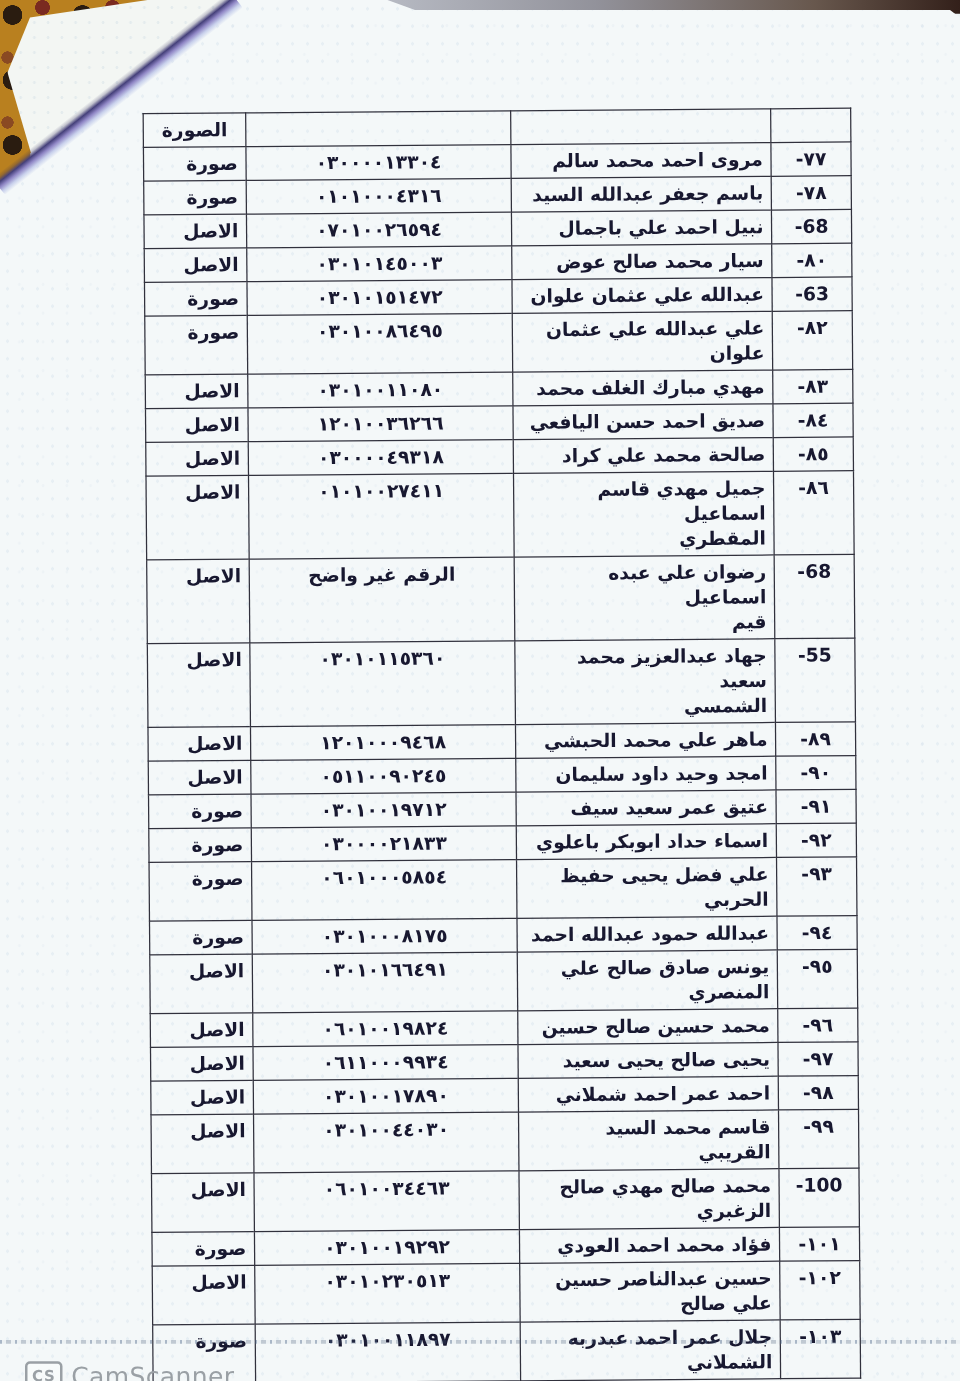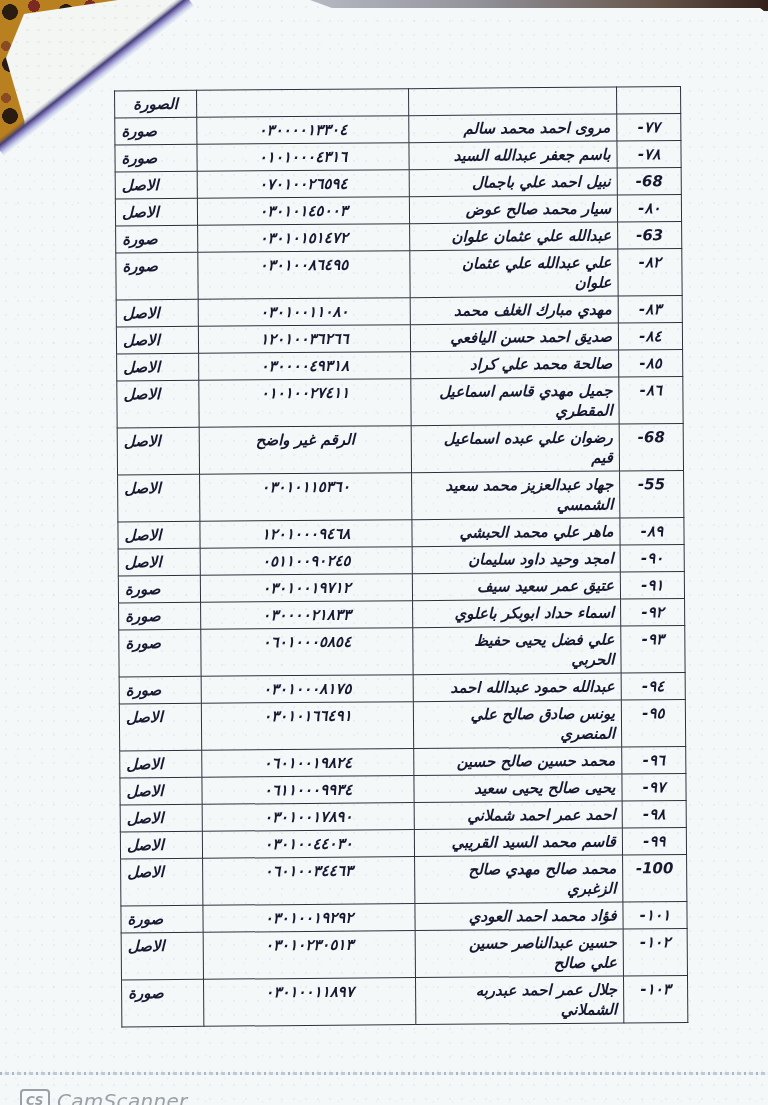--- a/index.html
+++ b/index.html
@@ -1,20 +1,19 @@
 <!DOCTYPE html>
 <html lang="ar"><head>
 <meta charset="utf-8">
 <style>
   html,body{margin:0;padding:0;background:#777;}
   .canvas{
     position:relative; width:768px; height:1105px; overflow:hidden;
     background:#eef3f5;
     font-family:"DejaVu Sans", sans-serif;
-    font-style:italic;
   }
   
   .floor{
     position:absolute; left:0; top:0; width:215px; height:175px;
     background-color:#b9801f;
     background-image:
       radial-gradient(circle 8px at 10px 12px, #2a1c10 96%, transparent),
       radial-gradient(circle 6px at 34px 6px,  #7a2a20 96%, transparent),
       radial-gradient(ellipse 9px 6px at 48px 30px, #e9e2d0 96%, transparent),
       radial-gradient(circle 5px at 22px 34px, #44564e 96%, transparent),
@@ -69,21 +68,21 @@
   }
   table.scan td, table.scan th{
     border:1.6px solid #31313d; padding:3px 6px;
     font-weight:bold; font-size:15px; line-height:20px; vertical-align:top;
   }
   th.h-status{ text-align:center; padding:2px 4px; font-size:15px; }
   .c-num{ text-align:center; padding-left:4px; white-space:nowrap; font-size:14.5px; }
   .c-name{ text-align:right; white-space:pre-line; }
   .c-phone{ text-align:center; letter-spacing:2px; white-space:nowrap; }
   .c-phone.text{ letter-spacing:0; }
-  .c-status{ text-align:left; }
+  .c-status{ text-align:right; }
   
   .bottom-edge{
     position:absolute; left:0; top:1072px; width:768px; height:3px; opacity:.8;
     background:repeating-linear-gradient(90deg,
       rgba(75,100,135,.55) 0 2px,  rgba(75,100,135,.06) 2px 5px,
       rgba(60,80,110,.35) 5px 9px, rgba(75,100,135,.05) 9px 12px);
   }
   .watermark{
     position:absolute; left:7px; top:1078px;
     display:flex; align-items:center; gap:7px;padding-left:13px;

